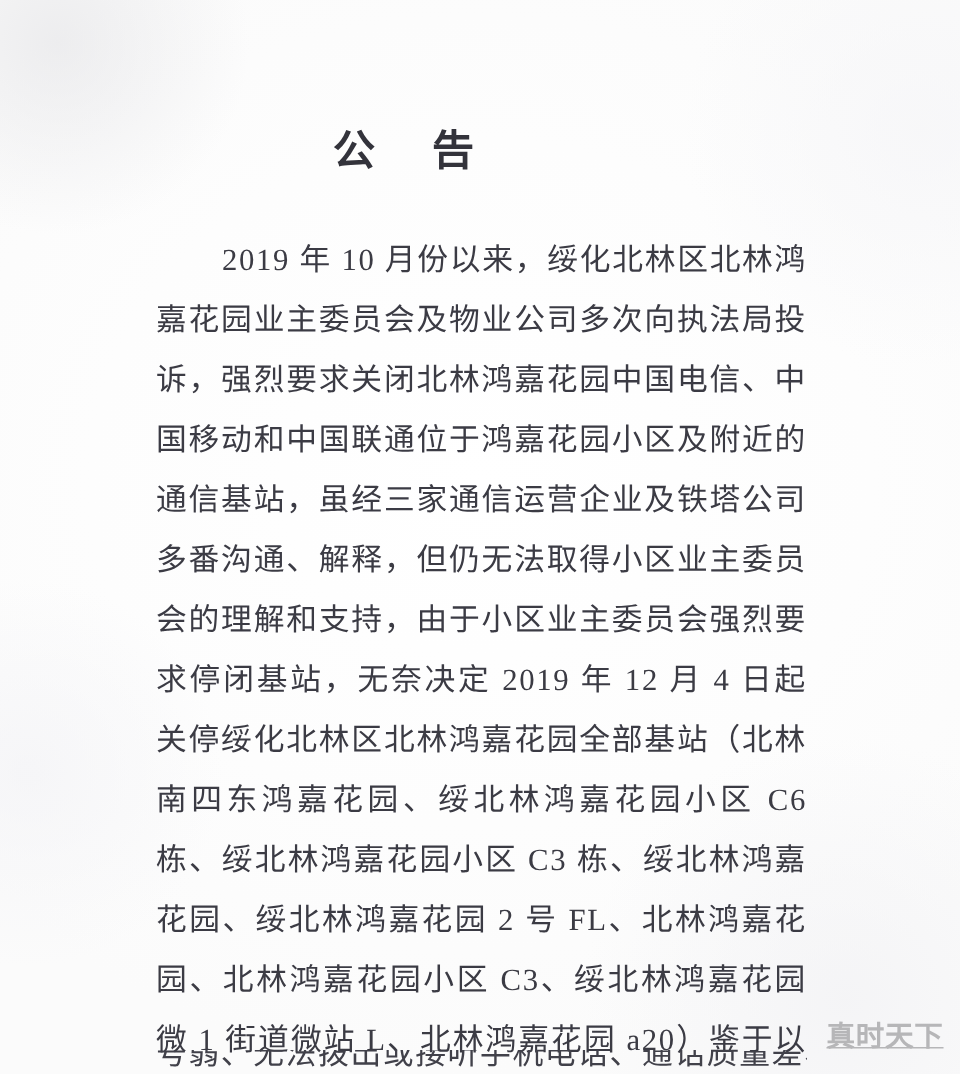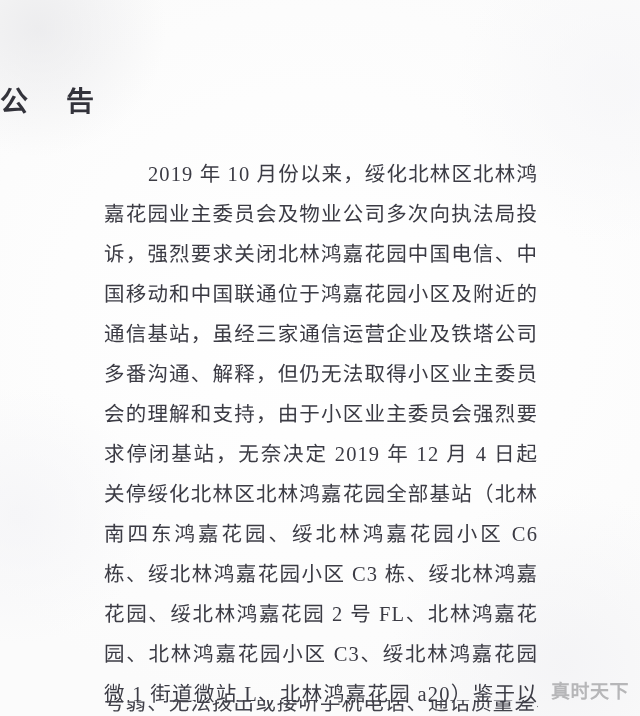--- a/index.html
+++ b/index.html
@@ -35,20 +35,21 @@
       radial-gradient(circle at 96% 12%, rgba(246,246,248,0.8) 0%, rgba(253,253,253,0) 18%),
       radial-gradient(circle at 3% 72%, rgba(243,243,246,0.7) 0%, rgba(253,253,253,0) 16%),
       radial-gradient(circle at 88% 93%, rgba(240,240,243,0.6) 0%, rgba(253,253,253,0) 20%);
   }
 
   .doc-title {
     position: absolute;
     top: 82px;
     left: 0;
     width: 540px;
+    text-align: center;
     font-size: 28px;
     line-height: 40px;
     font-weight: 700;
     color: #33333b;
     letter-spacing: 2px;
     white-space: pre;
   }
 
   .body-text {
     position: absolute;
@@ -95,20 +96,21 @@
     position: absolute;
     left: 551px;
     top: 681px;
     font-family: "Liberation Sans", "DejaVu Sans", sans-serif;
     font-size: 19px;
     line-height: 22px;
     font-weight: 700;
     color: #b6b6b8;
     letter-spacing: 0.5px;
     white-space: nowrap;
+    text-decoration: underline;
   }
 </style>
 </head>
 <body>
 
 <div class="page">
 
   <div class="scan-noise"></div>
 
   <div class="doc-title">公    告</div>

